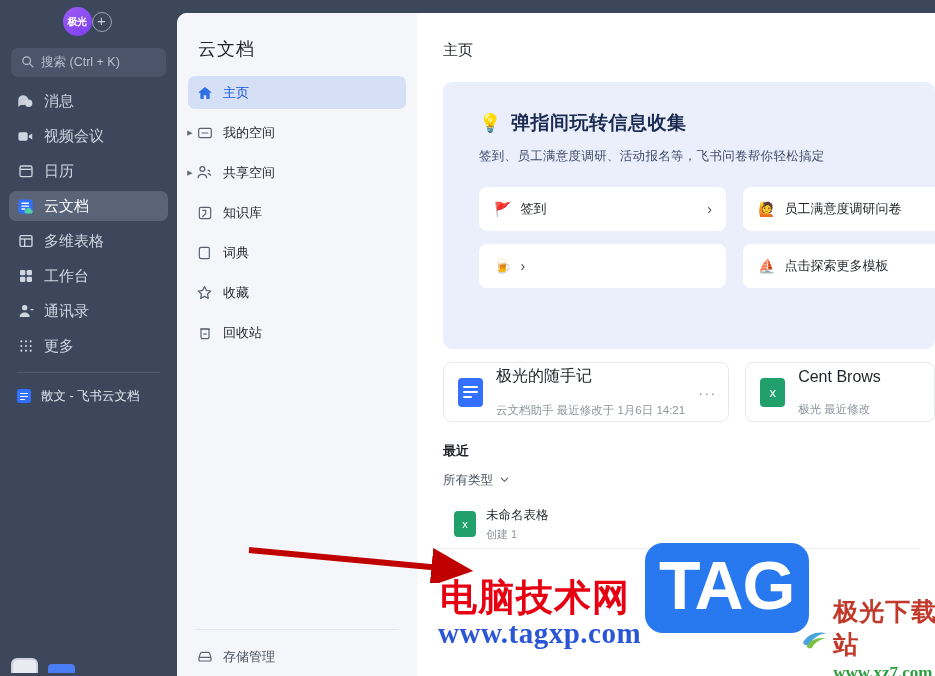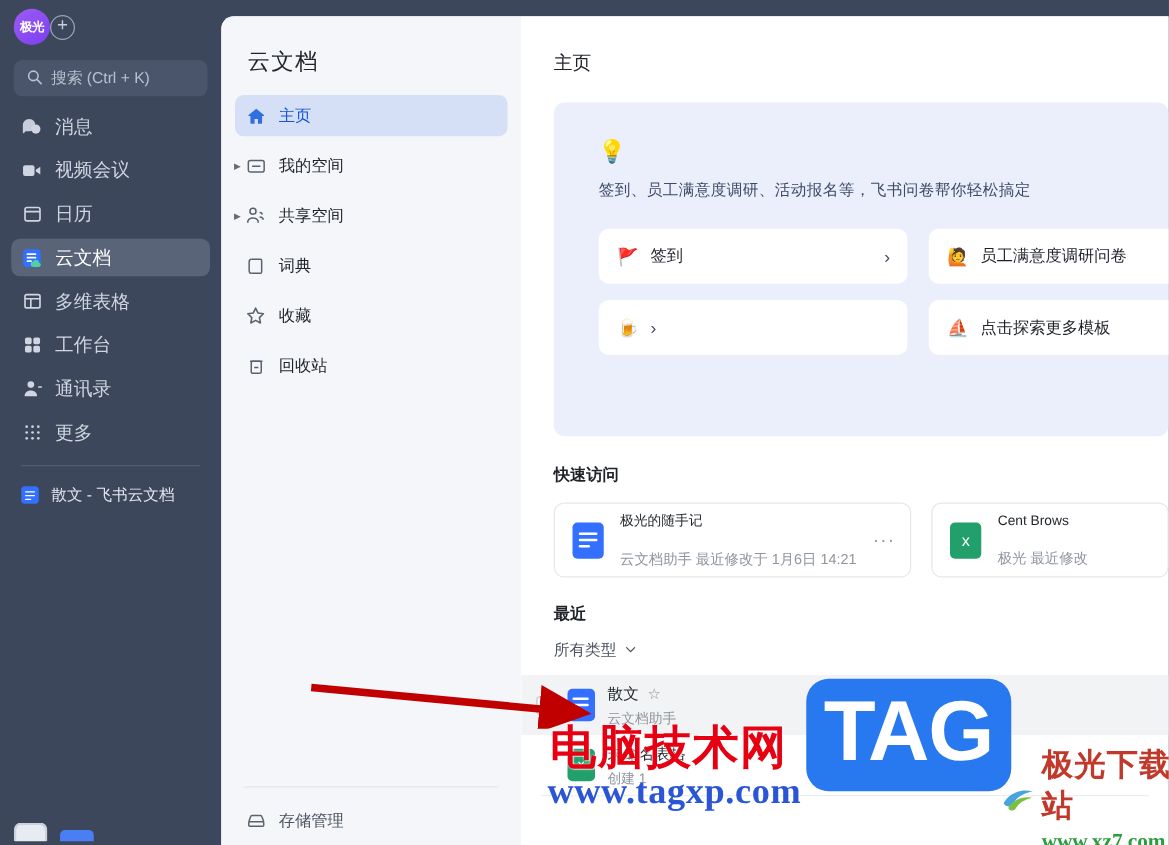--- a/index.html
+++ b/index.html
@@ -9,21 +9,21 @@
     font-family: "Liberation Sans", "DejaVu Sans", sans-serif;
     background: #3d475c;
   }
   #app { position: relative; width: 935px; height: 676px; background: #3d475c; }
 
   
   #rail {
     position: absolute; left: 0; top: 0; width: 177px; height: 676px;
     background: #3d475c;
   }
-  .rail-top { display: flex; align-items: center; justify-content: flex-start; padding: 7px 14px 0 11px; }
+  .rail-top { display: flex; align-items: center; justify-content: center; padding: 7px 14px 0 11px; }
   .avatar {
     width: 29px; height: 29px; border-radius: 50%;
     background: linear-gradient(145deg, #9d5bf5 0%, #7b3ff0 100%);
     color: #fff; font-size: 10px; font-weight: bold;
     display: flex; align-items: center; justify-content: center;
     letter-spacing: -0.5px;
   }
   .plus-btn {
     width: 20px; height: 20px; border-radius: 50%;
     border: 1.2px solid #9aa3b5; color: #c6ccd8;
@@ -123,21 +123,21 @@
   }
   .ficon { width: 25px; height: 29px; border-radius: 4px; flex: 0 0 25px; position: relative; }
   .ficon.doc { background:#3370ff; }
   .ficon.sheet { background:#22a06b; }
   .ficon.doc i { position:absolute; background:#fff; height:2px; left:5px; border-radius:1px; }
   .ficon.doc i:nth-child(1){ top:8px; width:15px;}
   .ficon.doc i:nth-child(2){ top:13px; width:15px;}
   .ficon.doc i:nth-child(3){ top:18px; width:9px;}
   .ficon.sheet span { position:absolute; inset:0; color:#fff; font-size:13px; display:flex; align-items:center; justify-content:center; }
   .qa-txt { flex: 1 1 auto; min-width: 0; }
-  .qa-name { font-size: 11px; color:#1f2329; white-space: nowrap; overflow: hidden; }
+  .qa-name { font-size: 16px; color:#1f2329; white-space: nowrap; overflow: hidden; }
   .qa-meta { font-size: 11.5px; color:#8f959e; margin-top: 16px; white-space: nowrap; overflow: hidden;}
   .dots { color:#8f959e; font-size: 15px; letter-spacing: 1px; }
 
   .filter { margin: 12px 0 0 26px; display:inline-flex; align-items:center; gap:6px; font-size:12.5px; color:#4c5460; }
   .filter .cd { font-size: 9px; }
 
   .recent-list { margin-top: 11px; }
   .recent-row {
     height: 48px; display:flex; align-items:center; padding-left: 12px; gap: 10px;
     position: relative;
@@ -341,20 +341,30 @@
           <span class="sub-icon">
             <svg width="17" height="17" viewBox="0 0 24 24" fill="none" stroke="#5a6270" stroke-width="1.8">
               <circle cx="9" cy="7" r="3.4"></circle>
                 <path d="M3 20c0-3.4 2.7-5.4 6-5.4s6 2 6 5.4"></path>
               <path d="M16.5 8.5c1.6 0 2.8 1 2.8 2.3M16.5 13.5c2.2 0 4 1.3 4 3.1"></path>
             </svg>
           </span>
           <span>共享空间</span>
         </div>
 
+        <div class="subnav-item">
+          <span class="sub-icon">
+            <svg width="16" height="16" viewBox="0 0 24 24" fill="none" stroke="#5a6270" stroke-width="1.8">
+              <rect x="3.5" y="3.5" width="17" height="17" rx="2.5"></rect>
+              <path d="M8 8h5v5"></path>
+                <path d="M13 13l-5 5"></path>
+            </svg>
+          </span>
+          <span>知识库</span>
+        </div>
 
         <div class="subnav-item">
           <span class="sub-icon">
             <svg width="16" height="16" viewBox="0 0 24 24" fill="none" stroke="#5a6270" stroke-width="1.8">
               <path d="M6 3.5h11c.8 0 1.5.7 1.5 1.5v14c0 .8-.7 1.5-1.5 1.5H6"></path>
               <path d="M6 3.5C4.6 3.5 3.5 5 3.5 7v10c0 2 1.1 3.5 2.5 3.5"></path>
             </svg>
           </span>
           <span>词典</span>
         </div>
@@ -394,20 +404,21 @@
     </div>
 
     <div id="content">
 
       <div class="page-title">主页</div>
 
       
       <div class="banner">
         <div class="banner-h">
           <span class="bulb">💡</span>
+          <span>弹指间玩转信息收集</span>
         </div>
         <div class="banner-sub">签到、员工满意度调研、活动报名等，飞书问卷帮你轻松搞定</div>
 
         <div class="card-grid">
 
           <div class="qcard">
             <span class="emoji">🚩</span>
             <span class="lbl">签到</span>
             <span class="chev">›</span>
           </div>
@@ -425,21 +436,20 @@
 
           <div class="qcard">
             <span class="emoji">⛵</span>
             <span class="lbl">点击探索更多模板</span>
 
           </div>
         </div>
       </div>
 
       
-      <div class="section-h">快速访问</div>
       <div class="qa-row">
 
         <div class="qa-card">
           <span class="ficon doc">
               <i></i>
               <i></i>
               <i></i>
             </span>
           <span class="qa-txt">
             <span class="qa-name" style="display:block">极光的随手记</span>
@@ -466,35 +476,20 @@
         <span>所有类型</span>
         <span class="cd">
           <svg width="11" height="11" viewBox="0 0 24 24" fill="none" stroke="#4c5460" stroke-width="2.2" stroke-linecap="round">
             <polyline points="5,9 12,16 19,9"></polyline>
           </svg>
         </span>
       </div>
 
       <div class="recent-list">
 
-        <div class="recent-row hover">
-          <span class="rcheck"></span>
-          <span class="ficon doc" style="width:22px;height:26px;flex:0 0 22px">
-            <i style="top:7px;width:13px;left:4px"></i>
-              <i style="top:12px;width:13px;left:4px"></i>
-              <i style="top:17px;width:8px;left:4px"></i>
-          </span>
-          <span>
-            <span class="rname">
-              <span>散文</span>
-              <span class="starout">☆</span>
-            </span>
-            <span class="rmeta" style="display:block">云文档助手</span>
-          </span>
-        </div>
 
         <div class="recent-row">
           <span class="rcheck" style="visibility:hidden"></span>
           <span class="ficon sheet" style="width:22px;height:26px;flex:0 0 22px">
               <span style="font-size:11px">x</span>
             </span>
           <span>
             <span class="rname">
               <span>未命名表格</span>
             </span>

